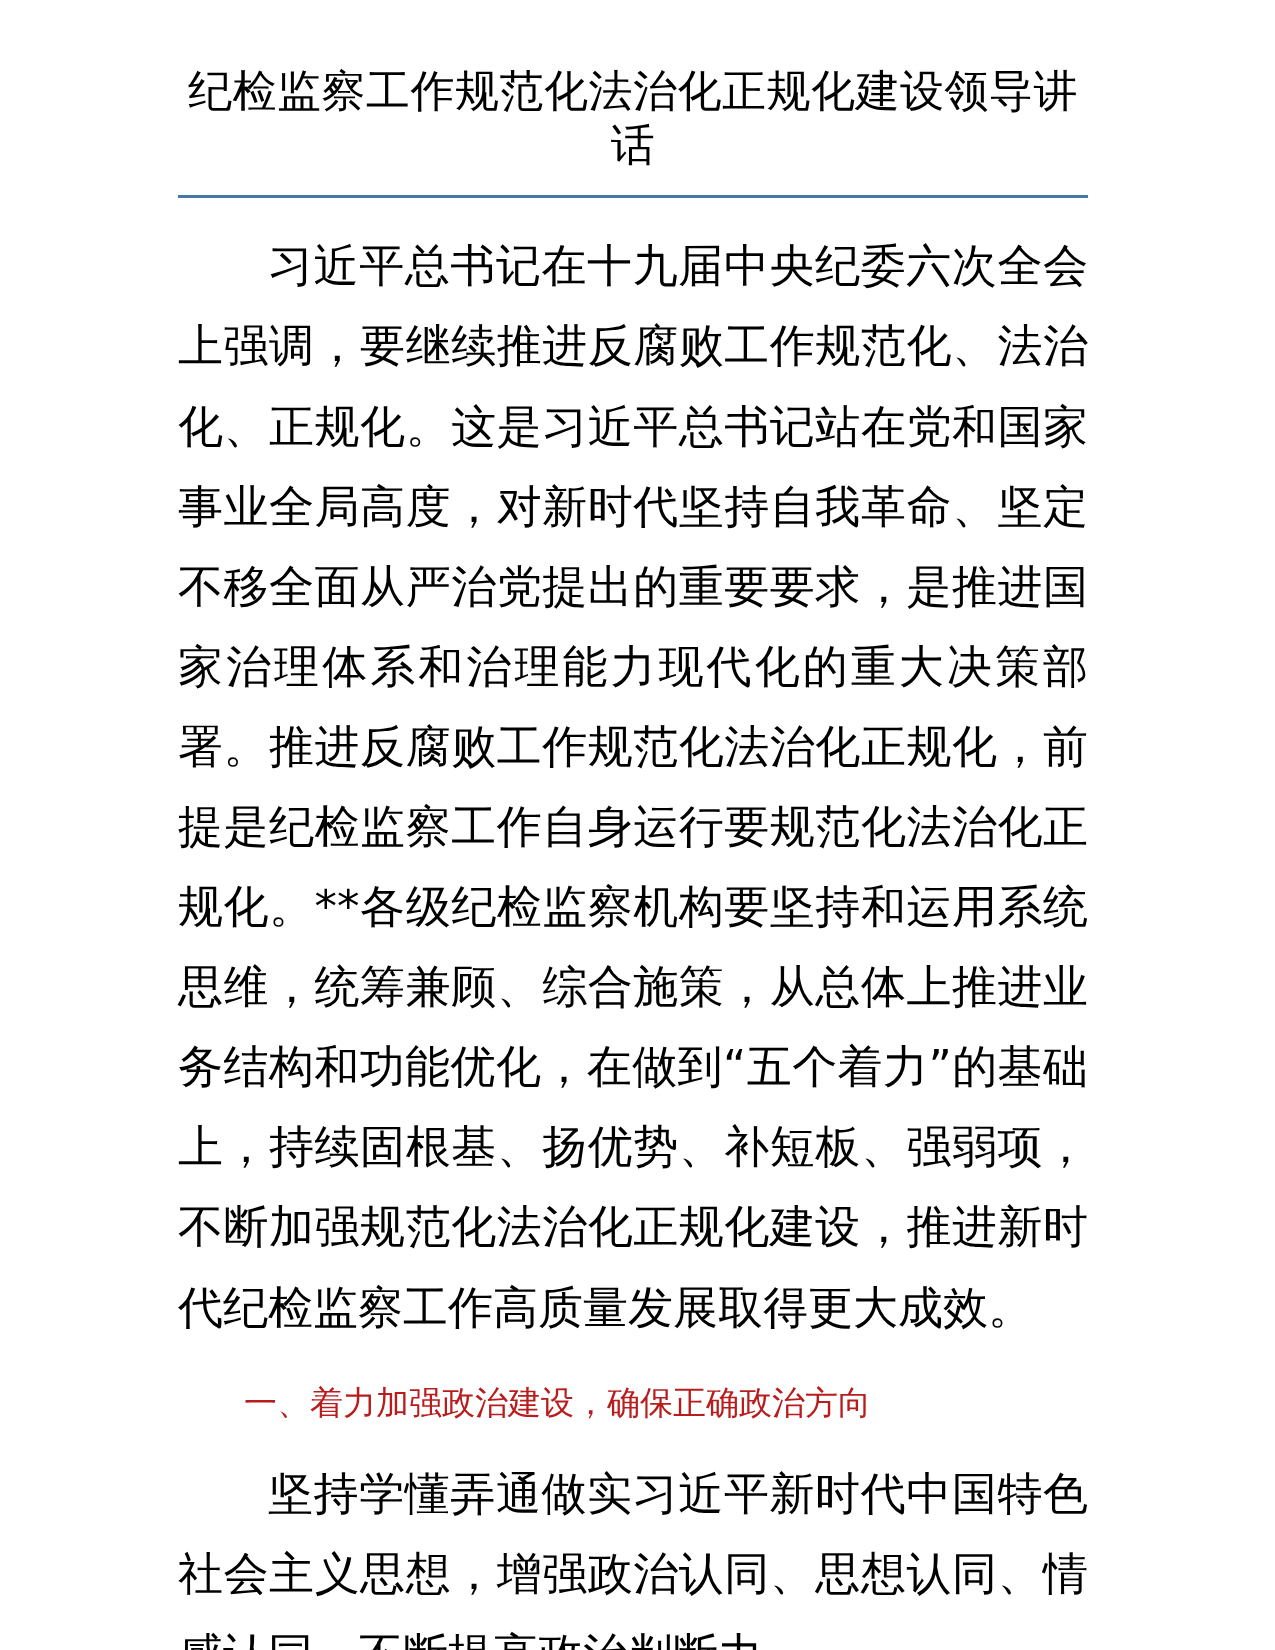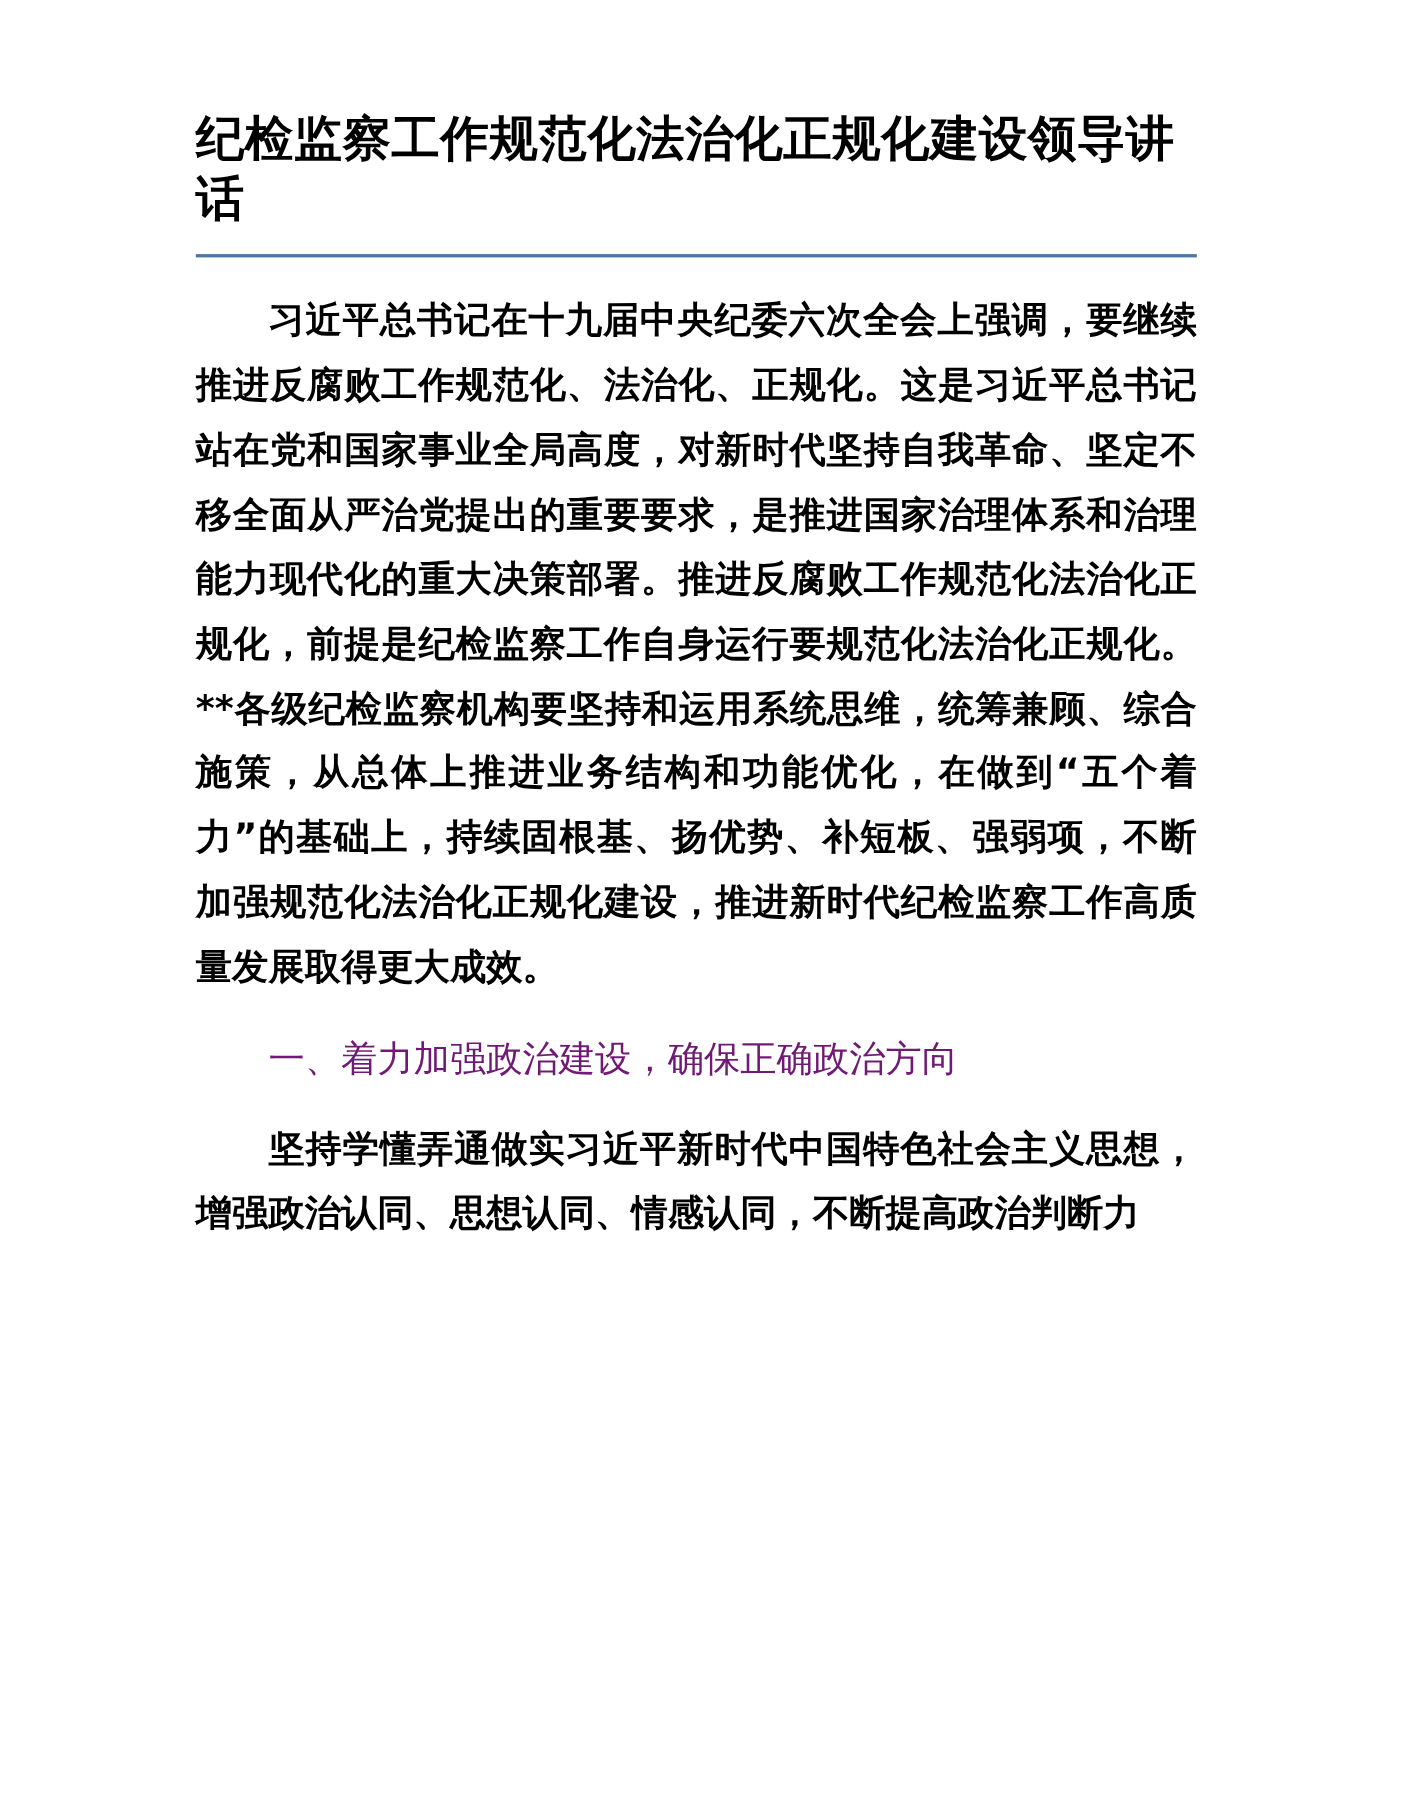--- a/index.html
+++ b/index.html
@@ -22,51 +22,52 @@
     box-sizing: border-box;
   }
   .content {
     position: absolute;
     left: 178px;
     top: 0;
     width: 910px;
   }
   .doc-title {
     margin: 0;
-    padding-top: 100px;
+    padding-top: 64px;
     font-size: 44px;
     line-height: 1.22;
-    font-weight: bold;
+    font-weight: normal;
+    text-align: center;
     letter-spacing: 0.5px;
     color: #000000;
   }
   .title-rule {
     margin-top: 24px;
     width: 910px;
     height: 3px;
     background: #4878a8;
   }
   p.body-text {
     margin: 0;
     padding-top: 22px;
-    font-size: 33px;
+    font-size: 45px;
     line-height: 1.78;
     text-align: justify;
     text-justify: inter-ideograph;
     text-indent: 2em;
     color: #000000;
-    font-weight: bold;
+    font-weight: normal;
   }
   p.section-heading {
     margin: 0;
     padding-top: 26px;
     font-size: 33px;
     line-height: 1.78;
     text-indent: 2em;
-    color: #701a75;
+    color: #b91c1c;
   }
   p.body-text:first-of-type {
     padding-top: 28px;
   }
 </style>
 </head>
 <body>
 
 <div class="page">
   <div class="content">

